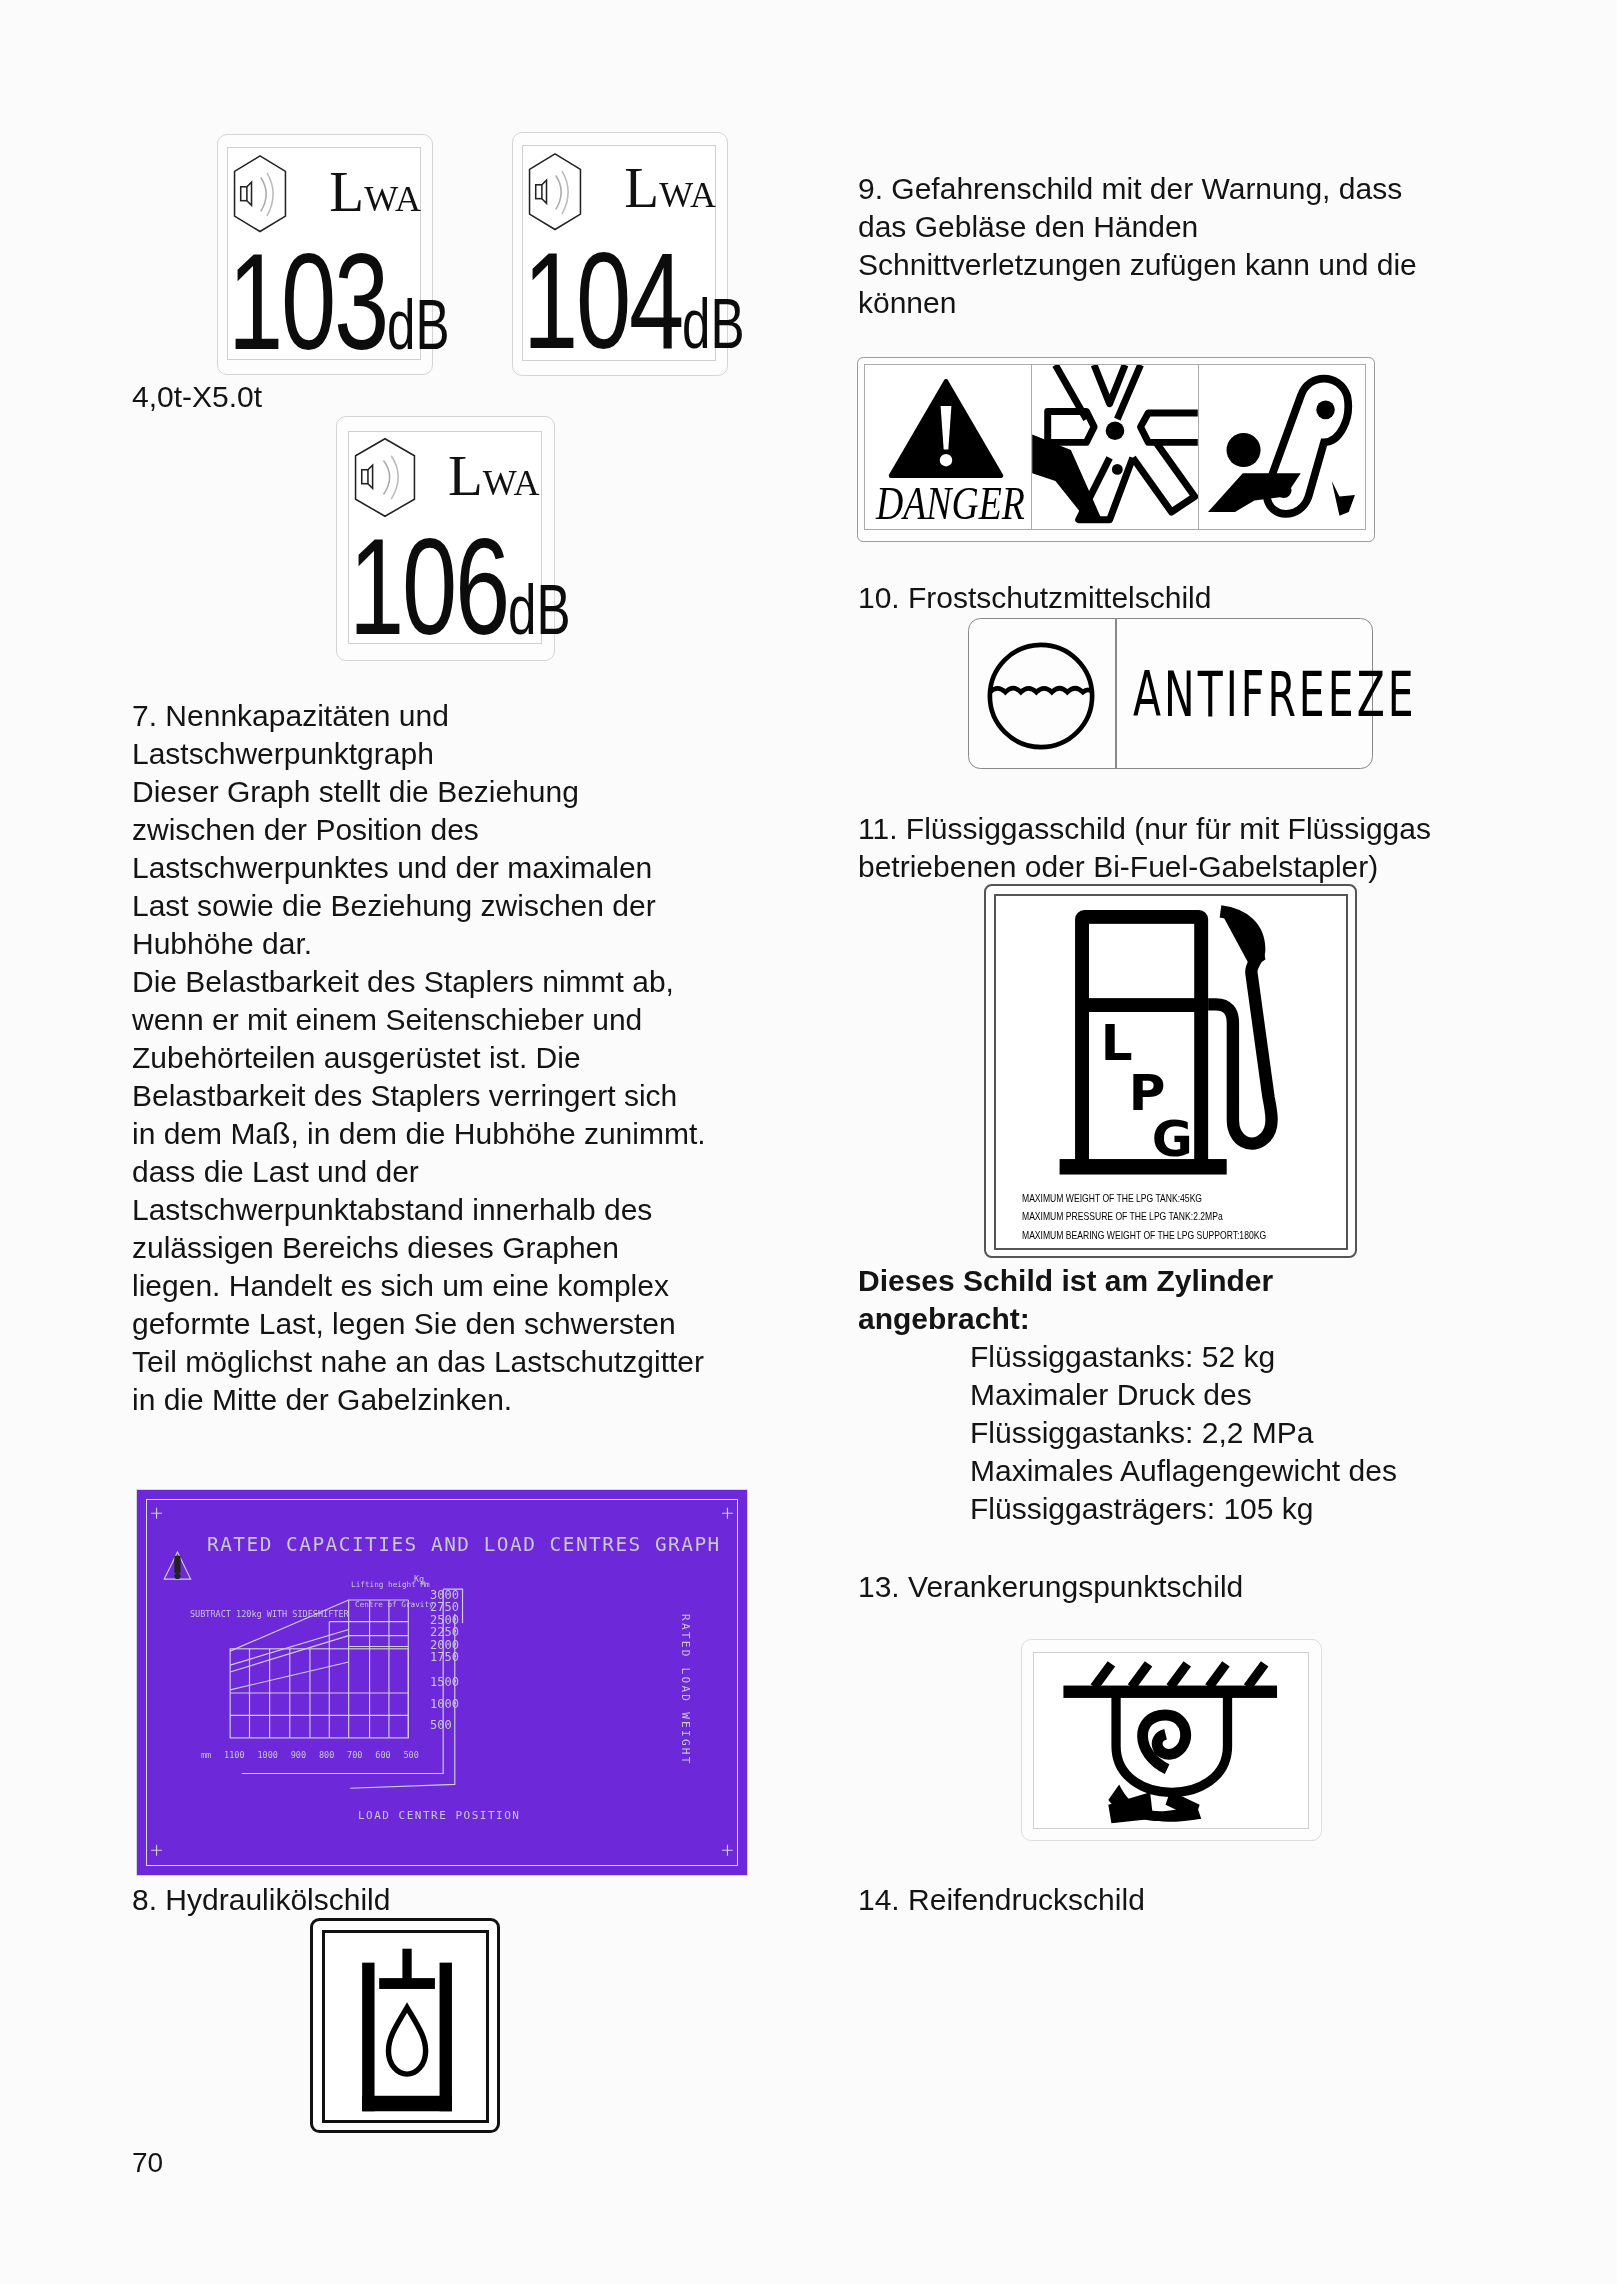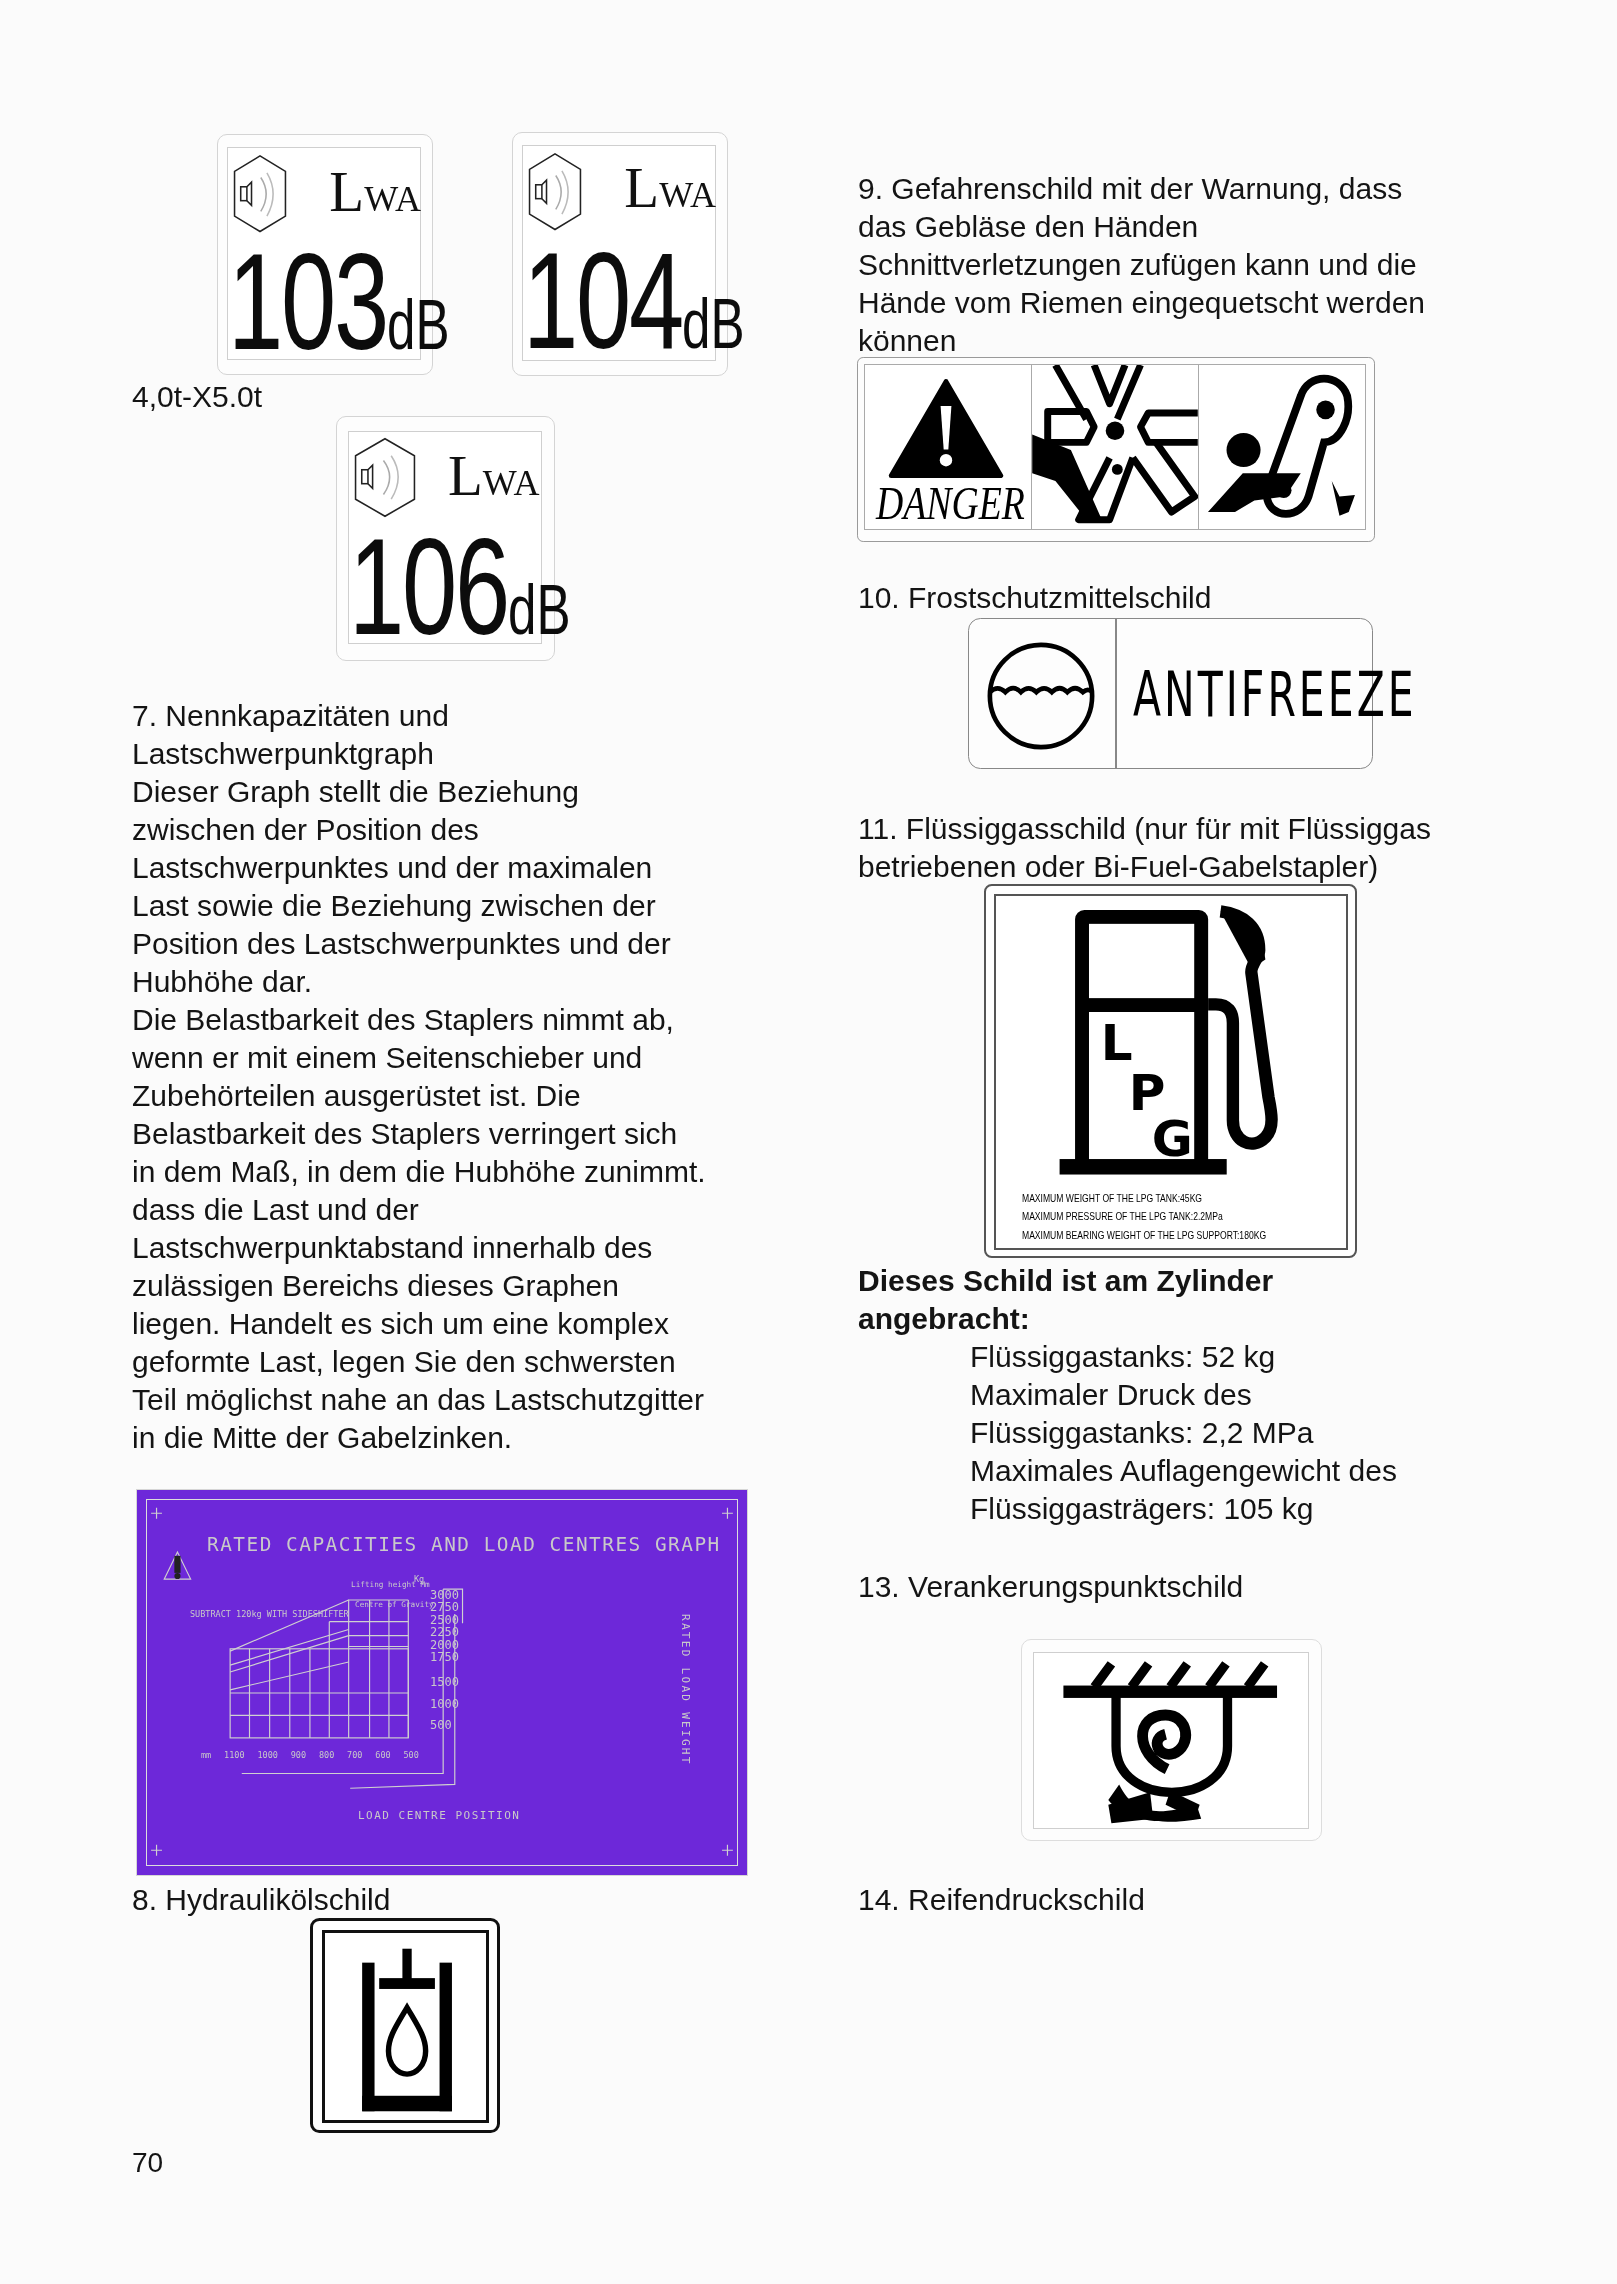--- a/index.html
+++ b/index.html
@@ -75,21 +75,20 @@
   </div>
 </div>
 
 <div class="abs" style="left:132px;top:697px;">
   <div class="txt">7. Nennkapazitäten und</div>
   <div class="txt">Lastschwerpunktgraph</div>
   <div class="txt">Dieser Graph stellt die Beziehung</div>
   <div class="txt">zwischen der Position des</div>
   <div class="txt">Lastschwerpunktes und der maximalen</div>
   <div class="txt">Last sowie die Beziehung zwischen der</div>
-  <div class="txt">Position des Lastschwerpunktes und der</div>
   <div class="txt">Hubhöhe dar.</div>
   <div class="txt">Die Belastbarkeit des Staplers nimmt ab,</div>
   <div class="txt">wenn er mit einem Seitenschieber und</div>
   <div class="txt">Zubehörteilen ausgerüstet ist. Die</div>
   <div class="txt">Belastbarkeit des Staplers verringert sich</div>
   <div class="txt">in dem Maß, in dem die Hubhöhe zunimmt.</div>
   <div class="txt">dass die Last und der</div>
   <div class="txt">Lastschwerpunktabstand innerhalb des</div>
   <div class="txt">zulässigen Bereichs dieses Graphen</div>
   <div class="txt">liegen. Handelt es sich um eine komplex</div>
@@ -157,21 +156,20 @@
     </svg>
   </div>
 </div>
 
 <div class="abs txt" style="left:132px;top:2144px;font-size:28px;">70</div>
 
 <div class="abs" style="left:858px;top:170px;">
   <div class="txt">9. Gefahrenschild mit der Warnung, dass</div>
   <div class="txt">das Gebläse den Händen</div>
   <div class="txt">Schnittverletzungen zufügen kann und die</div>
-  <div class="txt">Hände vom Riemen eingequetscht werden</div>
   <div class="txt">können</div>
 </div>
 
 <div class="label-outer" style="left:857px;top:357px;width:516px;height:183px;border-radius:6.2px;border-color:#9a9a9a;">
   <div class="label-inner" style="left:6.2px;top:6.2px;width:500px;height:164px;border-color:#aaa;">
     <div class="abs" style="left:0;top:0;width:166px;height:164px;border-right:1.5px solid #aaa;font-style:italic;">
       <svg class="abs" style="left:23px;top:12.4px;" width="116" height="101" viewBox="0 0 150 130">
         <path d="M75 4 L146 126 L4 126 Z" fill="#000" stroke="#000" stroke-width="6" stroke-linejoin="round"></path>
         <path d="M68 36 L82 36 L78 92 L72 92 Z" fill="#fff"></path>
         <circle cx="75" cy="106" r="8" fill="#fff"></circle>

